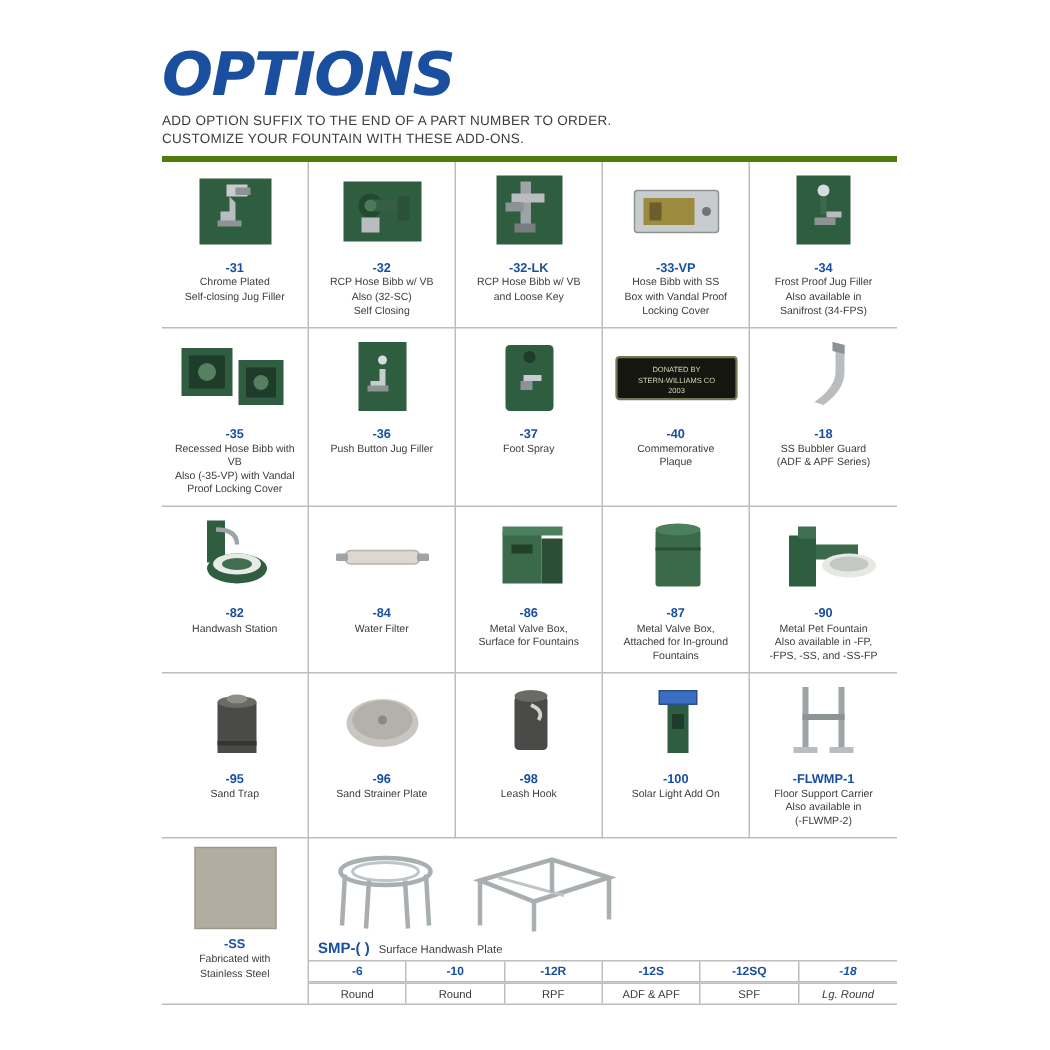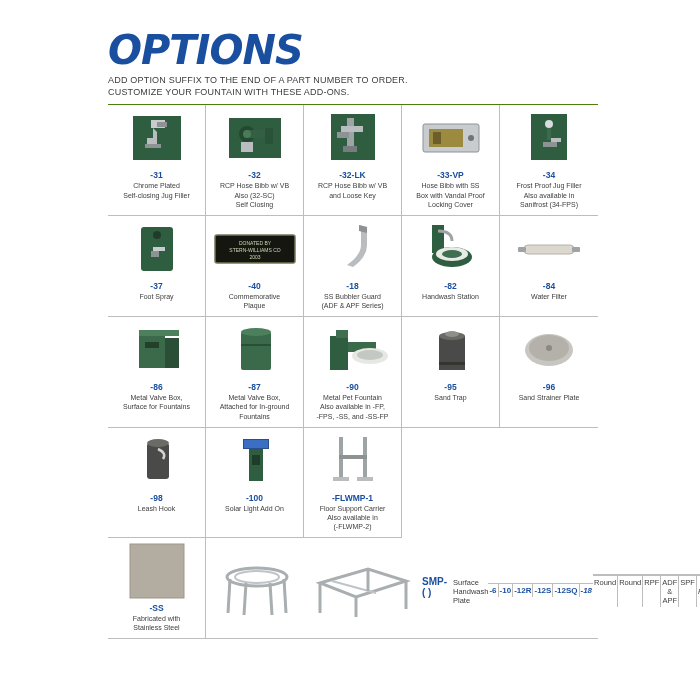--- a/index.html
+++ b/index.html
@@ -46,21 +46,21 @@
     color: #3c3c3c;
     line-height: 1.35;
     letter-spacing: 0.2px;
     margin: 0;
   }
   
   .grid {
     display: grid;
     grid-template-columns: repeat(5, 1fr);
     width: 490px;
-    border-top: 1px solid #4d7c0f;
+    border-top: 4px solid #4d7c0f;
     margin-top: 6px;
   }
   .cell {
     border-bottom: 1px solid #bdbdbd;
     border-right: 1px solid #bdbdbd;
     box-sizing: border-box;
     padding: 4px 2px 6px 2px;
     display: flex;
     flex-direction: column;
     align-items: center;
@@ -103,22 +103,21 @@
     box-sizing: border-box;
     padding: 4px 2px 6px 2px;
     display: flex;
     flex-direction: column;
     align-items: center;
   }
   .smp-area {
     box-sizing: border-box;
     padding: 4px 0 0 0;
     display: flex;
-    flex-direction: row;
-    align-items: center;
+    flex-direction: column;
   }
   .smp-arts {
     display: flex;
     align-items: flex-end;
     justify-content: flex-start;
     gap: 4px;
     height: 62px;
     padding-left: 6px;
   }
   .smp-header {
@@ -239,21 +238,47 @@
             <circle cx="40" cy="14" r="4" fill="#d9dcde"></circle>
             <rect x="38" y="18" width="4" height="12" fill="#3d6a4c"></rect>
             <path d="M42 28 L52 28 L52 32 L42 32 Z" fill="#b9bdc0"></path>
             <rect x="34" y="32" width="14" height="5" fill="#8d9295"></rect>
           </svg>
         </div>
         <div class="code">-34</div>
         <div class="desc">Frost Proof Jug Filler<br>Also available in<br>Sanifrost (34-FPS)</div>
       </div>
 
-
+      <div class="cell">
+        <div class="art">
+          <svg width="88" height="56" viewBox="0 0 88 56">
+            <rect x="8" y="8" width="34" height="32" fill="#2f5d3f"></rect>
+            <rect x="13" y="13" width="24" height="22" fill="#1f3c2a"></rect>
+            <circle cx="25" cy="24" r="6" fill="#55805f"></circle>
+            <rect x="46" y="16" width="30" height="30" fill="#2f5d3f"></rect>
+            <rect x="51" y="21" width="20" height="20" fill="#1f3c2a"></rect>
+            <circle cx="61" cy="31" r="5" fill="#55805f"></circle>
+          </svg>
+        </div>
+        <div class="code">-35</div>
+        <div class="desc">Recessed Hose Bibb with VB<br>Also (-35-VP) with Vandal<br>Proof Locking Cover</div>
+      </div>
+
+      <div class="cell">
+        <div class="art">
+          <svg width="80" height="56" viewBox="0 0 80 56">
+            <rect x="24" y="4" width="32" height="46" fill="#2f5d3f"></rect>
+            <circle cx="40" cy="16" r="3" fill="#d9dcde"></circle>
+            <path d="M38 22 L38 30 L32 30 L32 34 L42 34 L42 22 Z" fill="#c9ccce"></path>
+            <rect x="30" y="33" width="14" height="4" fill="#8d9295"></rect>
+          </svg>
+        </div>
+        <div class="code">-36</div>
+        <div class="desc">Push Button Jug Filler</div>
+      </div>
 
       <div class="cell">
         <div class="art">
           <svg width="80" height="56" viewBox="0 0 80 56">
             <rect x="24" y="6" width="32" height="44" rx="3" fill="#2f5d3f"></rect>
             <circle cx="40" cy="14" r="4" fill="#1f3c2a"></circle>
             <path d="M36 26 L48 26 L48 30 L36 30 Z" fill="#c9ccce"></path>
             <rect x="34" y="30" width="8" height="6" fill="#8d9295"></rect>
           </svg>
         </div>

